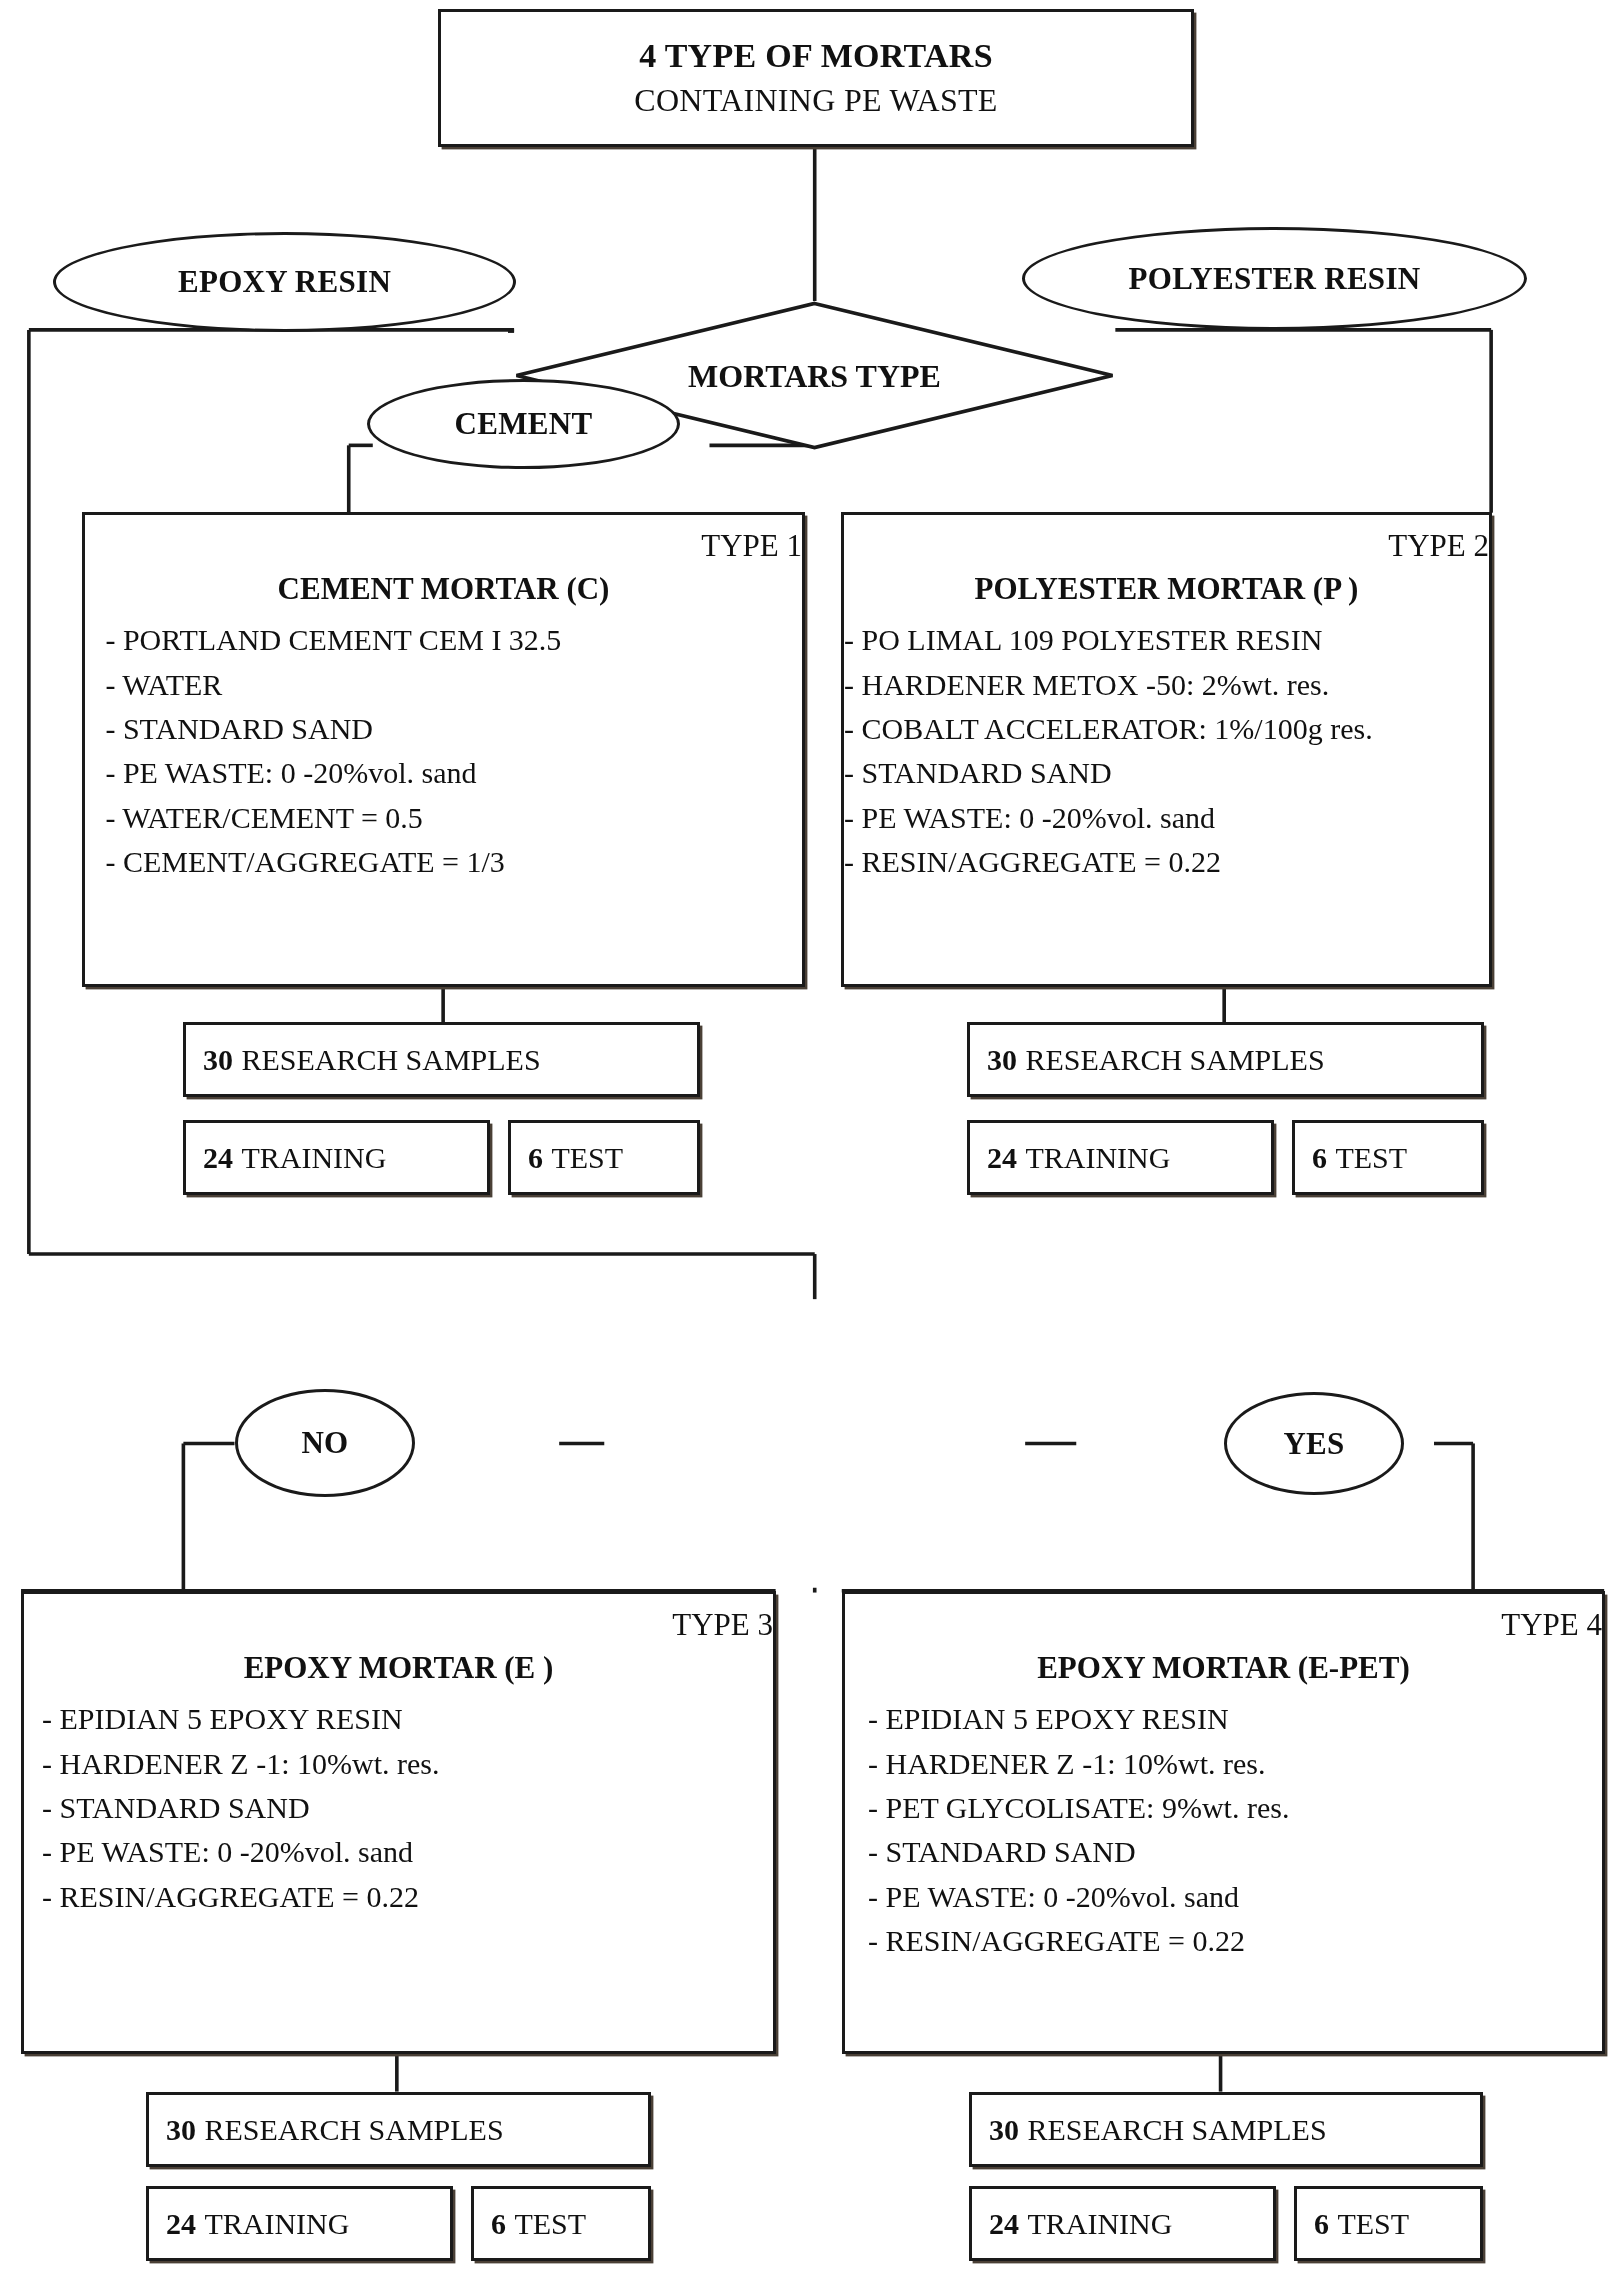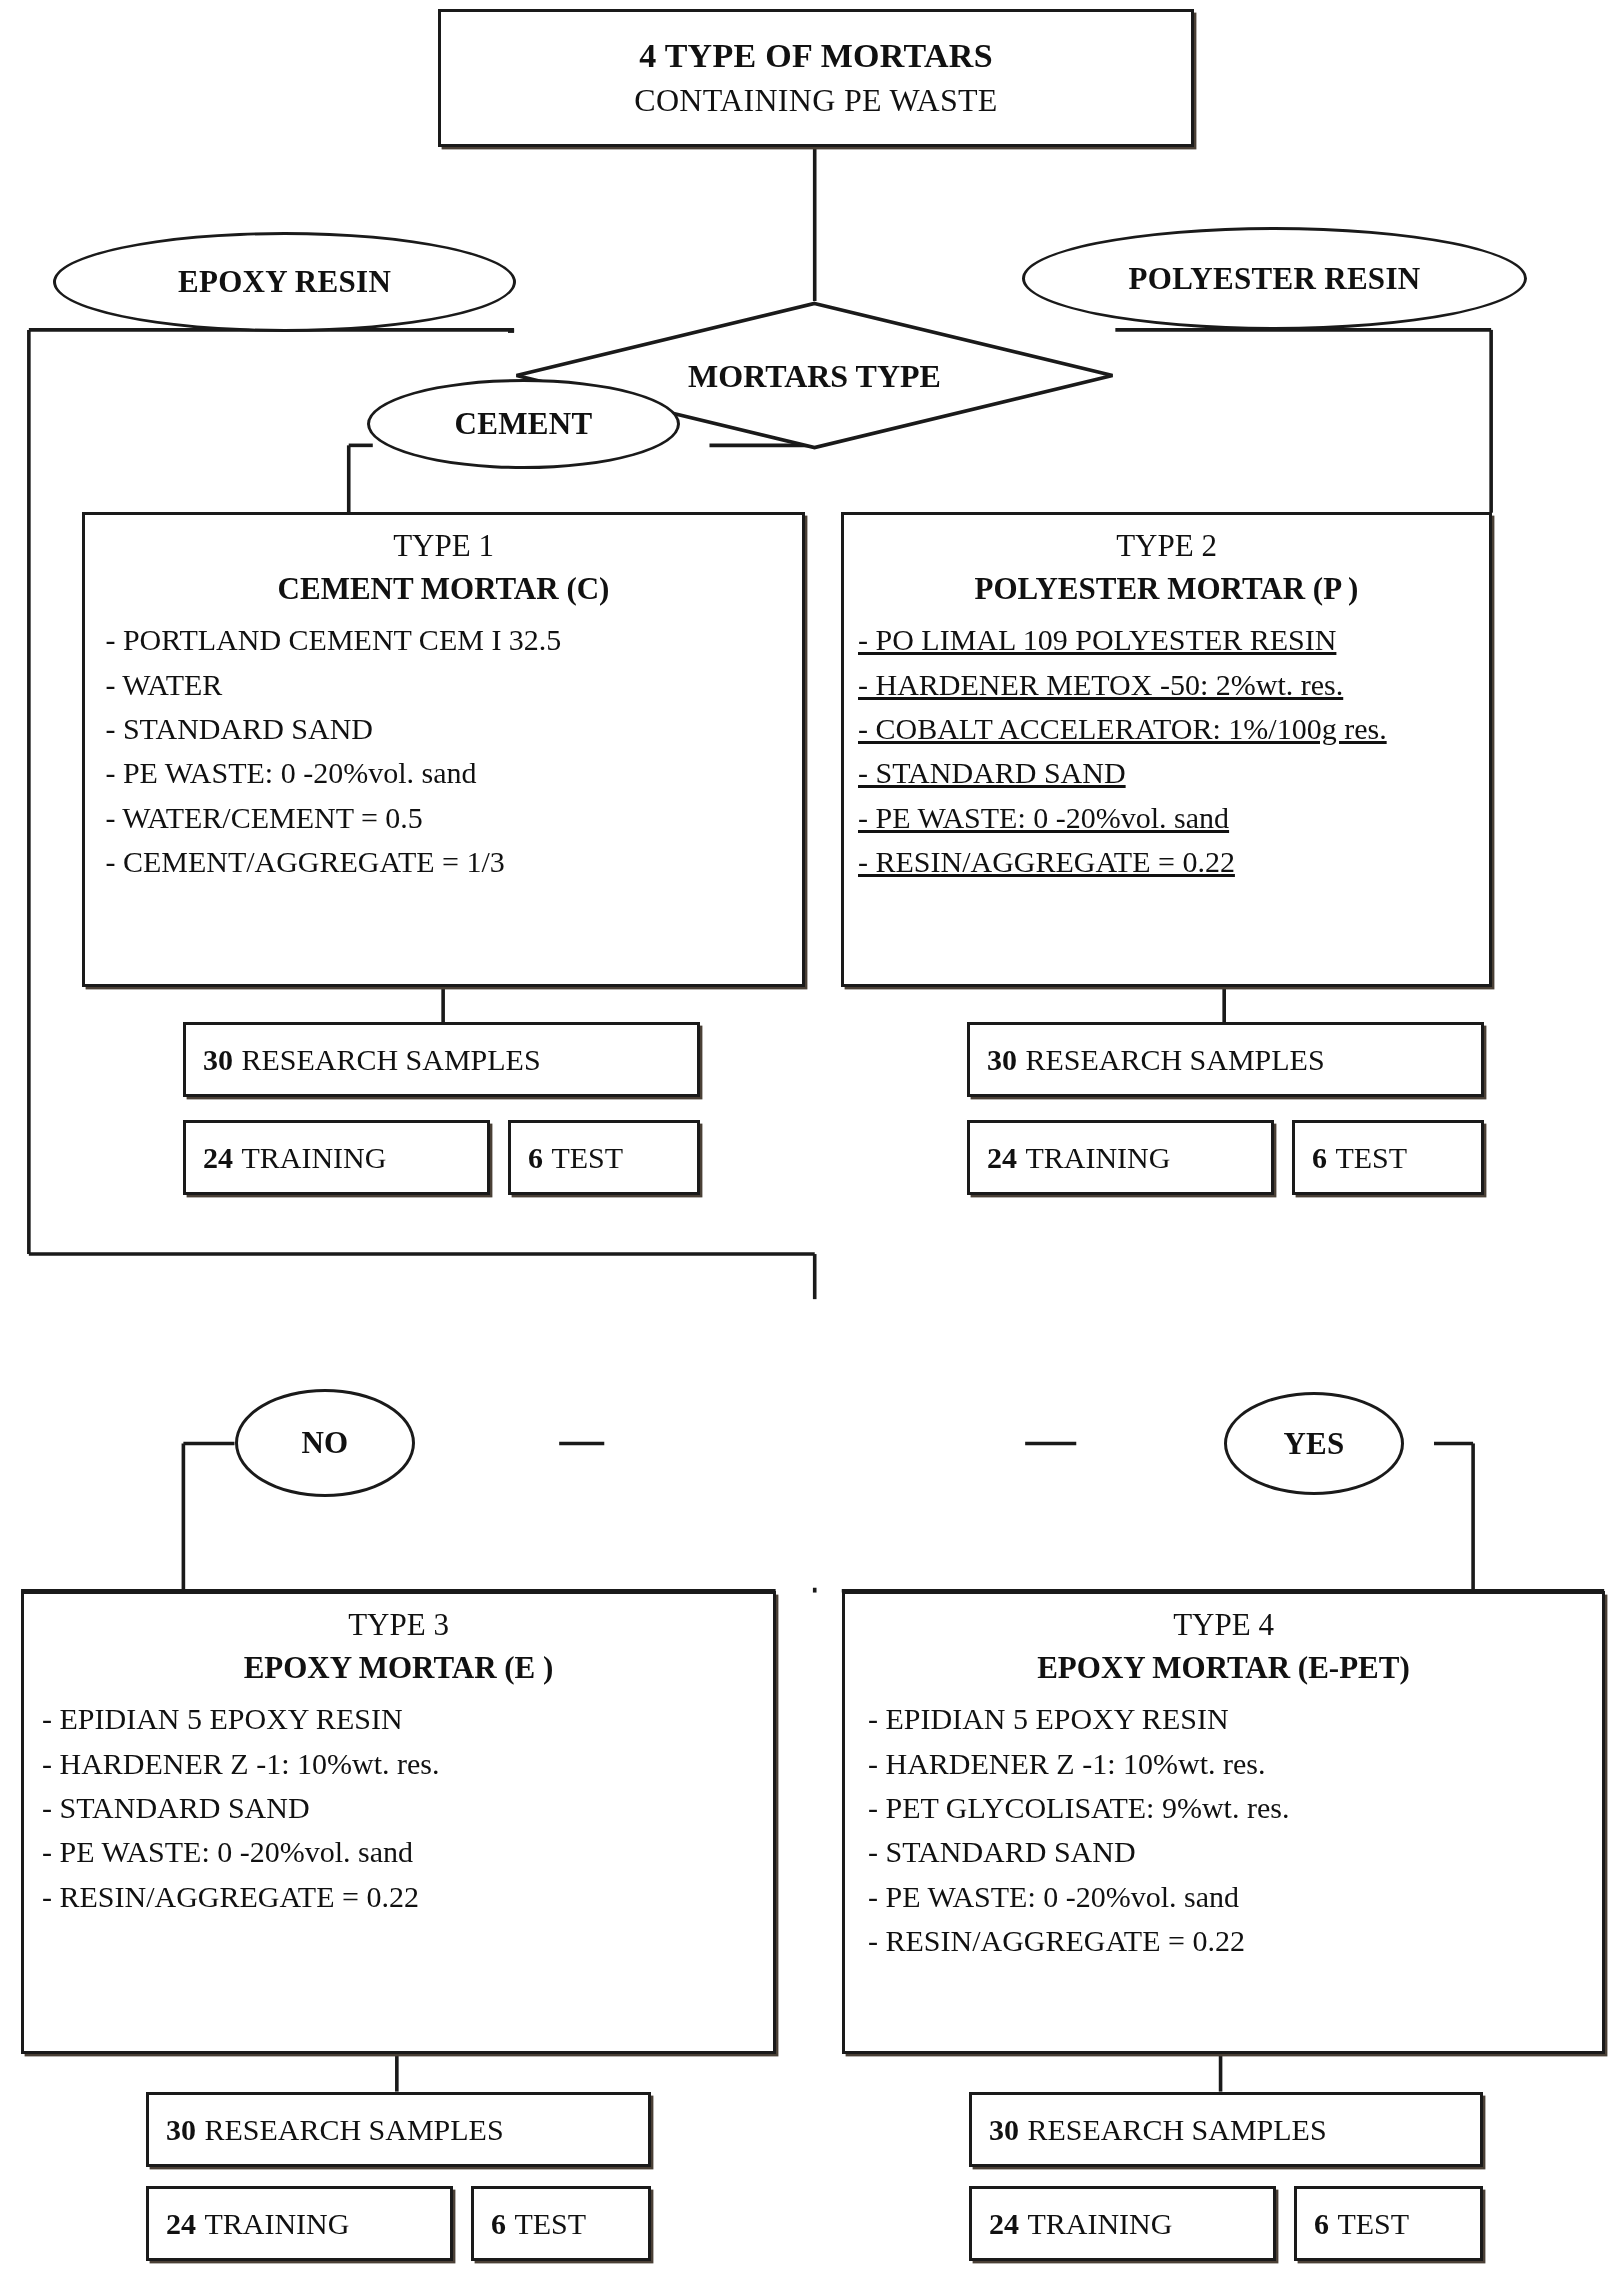--- a/index.html
+++ b/index.html
@@ -83,21 +83,21 @@
     font-weight: bold;
     font-size: 31px;
     letter-spacing: 0.3px;
   }
 
   
   .type-box {
     padding: 13.2px 0 9.6px 0;
   }
   .type-heading {
-    text-align: center;
+    text-align: right;
     font-size: 31px;
     font-weight: normal;
     line-height: 1.18;
     margin-bottom: 6px;
   }
   .type-name {
     text-align: center;
     font-size: 31px;
     font-weight: bold;
     line-height: 1.18;
@@ -205,21 +205,21 @@
       <li>- STANDARD SAND</li>
       <li>- PE WASTE: 0 -20%vol.  sand</li>
       <li>- WATER/CEMENT = 0.5</li>
       <li>- CEMENT/AGGREGATE = 1/3</li>
     </ul>
   </div>
 
   <div class="box type-box box-shadow-r" style="left:841px; top:512px; width:651px; height:475px;">
     <div class="type-heading">TYPE 2</div>
     <div class="type-name">POLYESTER MORTAR (P )</div>
-    <ul class="type-list" style="padding-left:14px;text-decoration:underline;">
+    <ul class="type-list" style="padding-left:0;">
       <li>- PO LIMAL 109 POLYESTER RESIN</li>
       <li>- HARDENER METOX  -50: 2%wt. res.</li>
       <li>- COBALT ACCELERATOR: 1%/100g res.</li>
       <li>- STANDARD SAND</li>
       <li>- PE WASTE: 0 -20%vol.  sand</li>
       <li>- RESIN/AGGREGATE = 0.22</li>
     </ul>
   </div>
 
   <div class="box result-box box-shadow-r" style="left:183px; top:1022px; width:517px; height:75px;">

